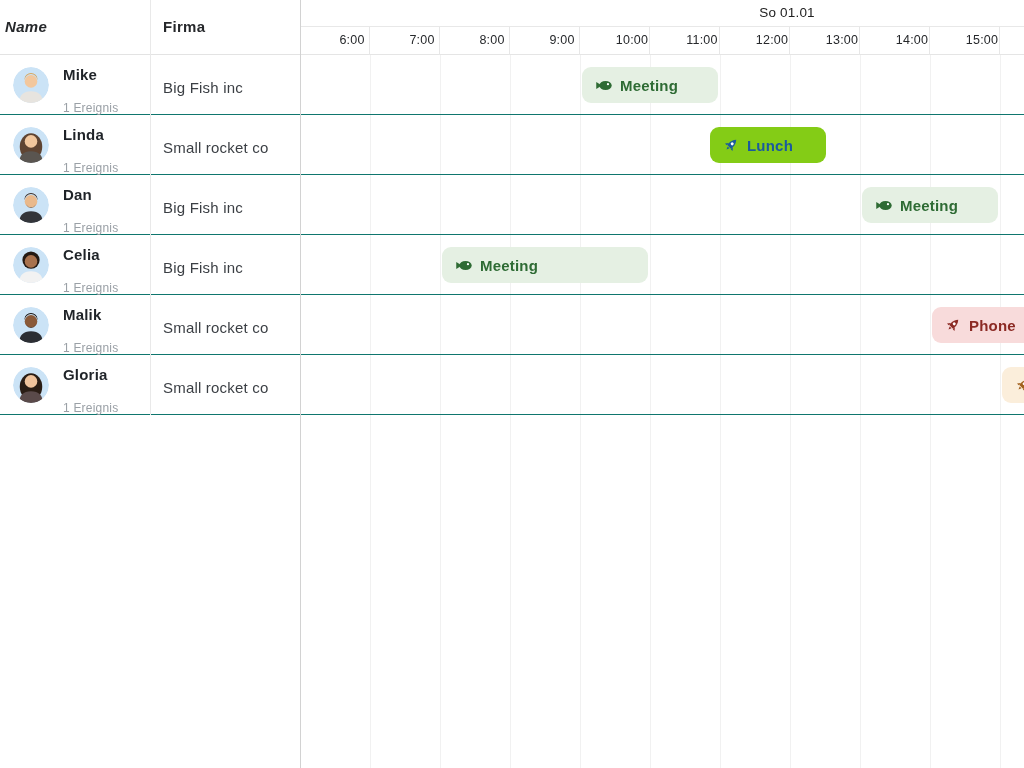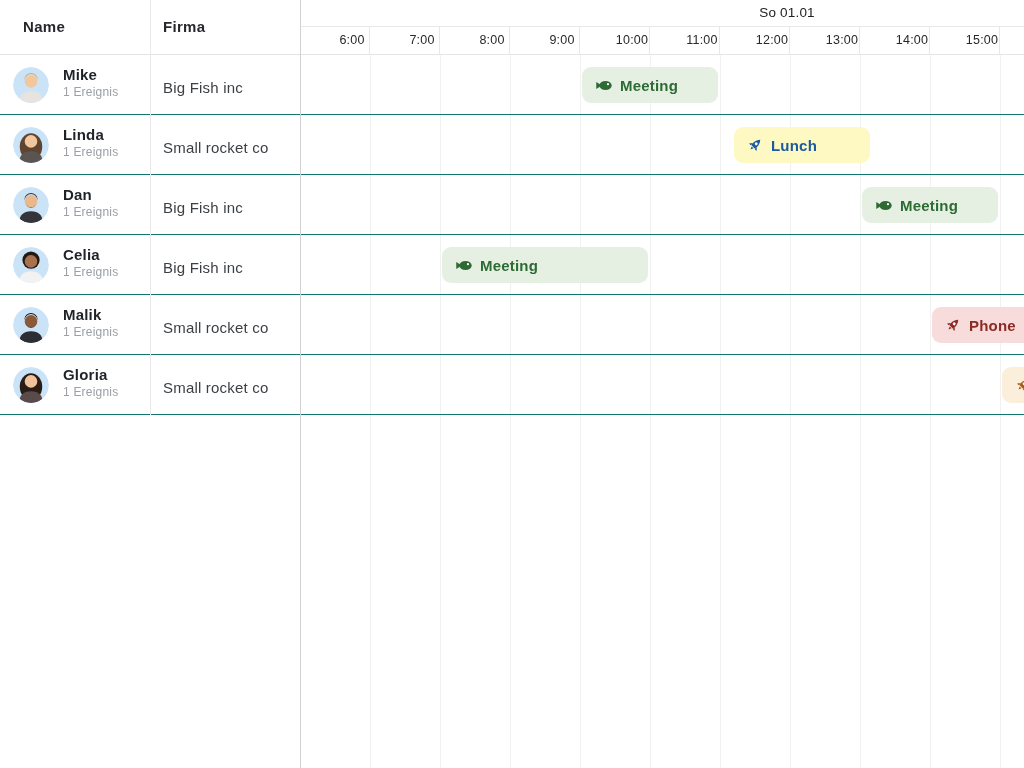--- a/index.html
+++ b/index.html
@@ -4,21 +4,21 @@
 <style>
   * { margin:0; padding:0; box-sizing:border-box; }
   html,body { background:#fff; }
   body { font-family:"Liberation Sans", sans-serif; }
   .app { position:relative; width:1024px; height:768px; background:#fff; overflow:hidden; }
 
   
   .left-header { position:absolute; left:0; top:0; width:300px; height:55px;
                  border-bottom:1px solid #e3e3e3; background:#fff; z-index:5; }
   .col-head { position:absolute; top:18px; font-size:15px; font-weight:700; color:#26282b; letter-spacing:.3px; }
-  .col-head.name { left:23px; }
+  .col-head.name { left:5px;font-style:italic; }
   .col-head.firma { left:163px; }
 
   
   .timeline-header { position:absolute; left:300px; top:0; width:724px; height:55px; background:#fff; z-index:4;border-radius:11px; }
   .day-row { position:absolute; left:0; top:0; width:974px; height:27px;
              border-bottom:1px solid #e8e8e8; text-align:center; }
   .day-label { display:inline-block; font-size:13.5px; font-weight:500; color:#222; line-height:26px; letter-spacing:.2px; }
   .hour-row { position:absolute; left:0; top:27px; height:28px; display:flex; border-bottom:1px solid #e5e5e5; }
   .hour-cell { width:70px; height:28px; line-height:27px; text-align:center; font-size:12.5px; font-weight:500;
                color:#26282b; border-right:1px solid #e7e7e7; letter-spacing:.2px;padding-left:35px; }
@@ -26,21 +26,21 @@
   
   .vlines { position:absolute; left:300px; top:55px; width:724px; height:713px; z-index:0; }
   .vline { position:absolute; top:0; width:1px; height:713px; background:#f1f1f1; }
   .rows-layer { position:absolute; left:0; top:55px; width:1024px; z-index:1; }
   .person-row { position:relative; width:1024px; height:60px; border-bottom:1px solid #0f766e; background:transparent; }
 
   .avatar { position:absolute; left:13px; top:12px; width:36px; height:36px; border-radius:50%; overflow:hidden; }
   .avatar svg { display:block; width:36px; height:36px; }
   .who { position:absolute; left:63px; top:11px; }
   .who .pname { font-size:15px; font-weight:700; color:#1f2328; letter-spacing:.2px; }
-  .who .pmeta { font-size:12px; color:#9aa0a6; margin-top:2px; letter-spacing:.2px; }
+  .who .pmeta { font-size:12px; color:#9aa0a6; margin-top:18px; letter-spacing:.2px; }
   .company { position:absolute; left:163px; top:24px; font-size:15px; color:#3b3f44; letter-spacing:.2px; }
 
   
   .divider-name-firma { position:absolute; left:150px; top:0; width:1px; height:415px; background:#e9e9e9; z-index:6; }
   .divider-main { position:absolute; left:300px; top:0; width:1px; height:768px; background:#d2d2d2; z-index:6; }
 
   
   .events-layer { position:absolute; left:300px; top:55px; width:724px; height:713px; z-index:3; }
   .event { position:absolute; height:36px; border-radius:9px; display:flex; align-items:center;
            padding-left:13px; gap:8px; font-size:15px; font-weight:700; letter-spacing:.2px; white-space:nowrap; cursor:pointer; }
@@ -231,21 +231,21 @@
       <div class="event" style="left: 282px; top: 12px; width: 136px; background: rgb(229, 240, 227); color: rgb(46, 107, 52);">
         <span class="eicon">
           <svg width="17" height="17" viewBox="0 0 16 16" xmlns="http://www.w3.org/2000/svg">
     <path fill="currentColor" d="M1.2 4.6 L6.4 8 L1.2 11.4 Z"></path>
     <ellipse cx="9.9" cy="8" rx="5.8" ry="4.3" fill="currentColor"></ellipse>
     <circle cx="12.2" cy="6.8" r="1.05" fill="#ffffff"></circle>
           </svg>
         </span>
        <span>Meeting</span>
       </div>
-      <div class="event" style="left: 434px; top: 72px; width: 136px; background: #fef9c3; color: rgb(27, 90, 158);">
+      <div class="event" style="left: 410px; top: 72px; width: 116px; background: #84cc16; color: rgb(27, 90, 158);">
         <span class="eicon">
           <svg width="16" height="16" viewBox="0 0 16 16" xmlns="http://www.w3.org/2000/svg">
     <g transform="rotate(45 8 8)" fill="currentColor">
       <path d="M8 0.6 C6 2.8 5.1 5.4 5.1 8.4 L5.1 10.6 L10.9 10.6 L10.9 8.4 C10.9 5.4 10 2.8 8 0.6 Z"></path>
       <path d="M5.1 8.2 L2.7 11.2 L5.1 11.2 Z"></path>
       <path d="M10.9 8.2 L13.3 11.2 L10.9 11.2 Z"></path>
       <path d="M6.7 11.4 h2.6 L8 14.4 Z"></path>
       <circle cx="8" cy="6.3" r="1.5" fill="#ffffff"></circle>
     </g>
           </svg>

